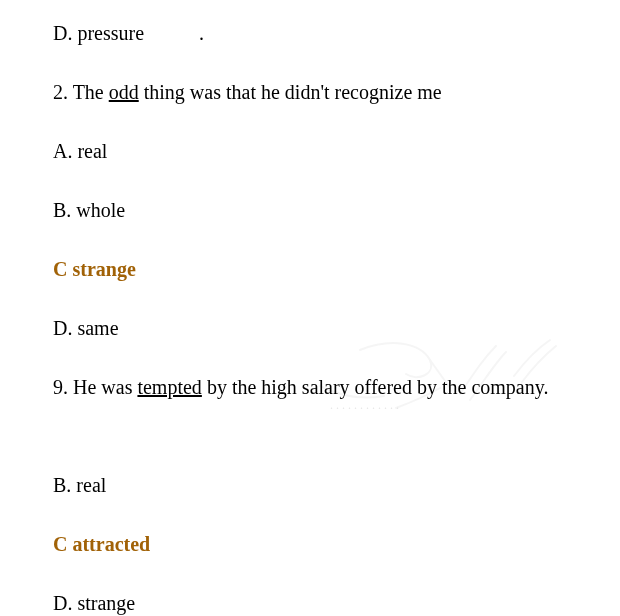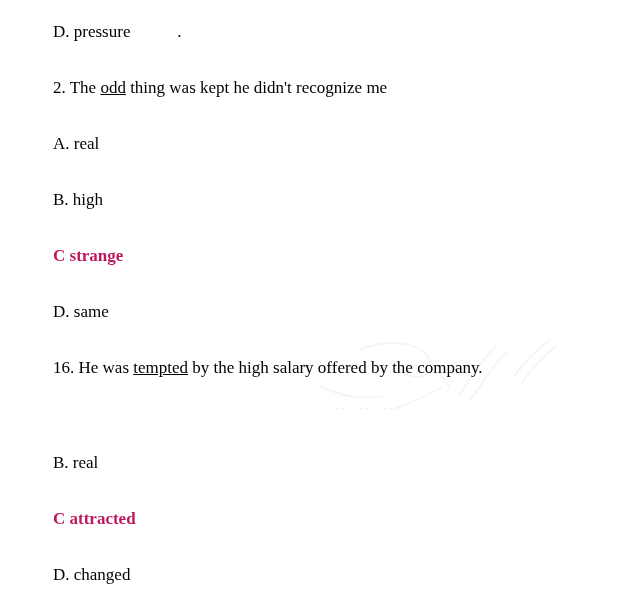--- a/index.html
+++ b/index.html
@@ -17,35 +17,35 @@
   }
   .page {
     position: relative;
     width: 620px;
     height: 616px;
     padding: 0;
     box-sizing: border-box;
   }
   .line {
     position: relative;
-    font-size: 17px;
+    font-size: 20px;
     line-height: 1;
     padding: 0 0 0 53px;
     margin: 0;
     white-space: pre-wrap;
     z-index: 2;
   }
   .line-spacer {
     height: 39px;
   }
   .first-spacer {
     height: 23px;
   }
   .answer {
-    color: #be185d;
+    color: #a16207;
     font-weight: bold;
   }
   .u {
     text-decoration: underline;
   }
   .watermark {
     position: absolute;
     left: 300px;
     top: 330px;
     width: 280px;
@@ -67,47 +67,47 @@
 </head>
 <body>
 
 <div class="page">
 
   <div class="first-spacer"></div>
 
   <div class="line"><span>D. pressure           .</span></div>
   <div class="line-spacer"></div>
 
-  <div class="line"><span>2. The </span><span class="u">odd</span><span> thing was kept he didn't recognize me</span></div>
+  <div class="line"><span>2. The </span><span class="u">odd</span><span> thing was that he didn't recognize me</span></div>
   <div class="line-spacer"></div>
 
   <div class="line"><span>A. real</span></div>
   <div class="line-spacer"></div>
 
-  <div class="line"><span>B. high</span></div>
+  <div class="line"><span>B. whole</span></div>
   <div class="line-spacer"></div>
 
   <div class="line"><span class="answer">C strange</span></div>
   <div class="line-spacer"></div>
 
   <div class="line"><span>D. same</span></div>
   <div class="line-spacer"></div>
 
-  <div class="line"><span>16. He was </span><span class="u">tempted</span><span> by the high salary offered by the company.</span></div>
+  <div class="line"><span>9. He was </span><span class="u">tempted</span><span> by the high salary offered by the company.</span></div>
   <div class="line-spacer"></div>
 
   <div class="line-spacer"></div>
 
   <div class="line"><span>B. real</span></div>
   <div class="line-spacer"></div>
 
   <div class="line"><span class="answer">C attracted</span></div>
   <div class="line-spacer"></div>
 
-  <div class="line"><span>D. changed</span></div>
+  <div class="line"><span>D. strange</span></div>
   <div class="line-spacer"></div>
 
   <svg class="watermark" viewBox="0 0 280 100" xmlns="http://www.w3.org/2000/svg">
     <g fill="none" stroke="#ededed" stroke-width="2" stroke-linecap="round">
       <path d="M60 20 C 90 8, 120 12, 130 30 C 136 44, 118 52, 106 44"></path>
       <path d="M130 30 L 150 58"></path>
       <path d="M160 64 C 176 40, 184 28, 196 16"></path>
       <path d="M170 70 C 186 48, 196 32, 206 22"></path>
       <path d="M214 46 C 226 30, 238 18, 250 10"></path>
       <path d="M222 52 C 234 36, 246 24, 256 16"></path>

